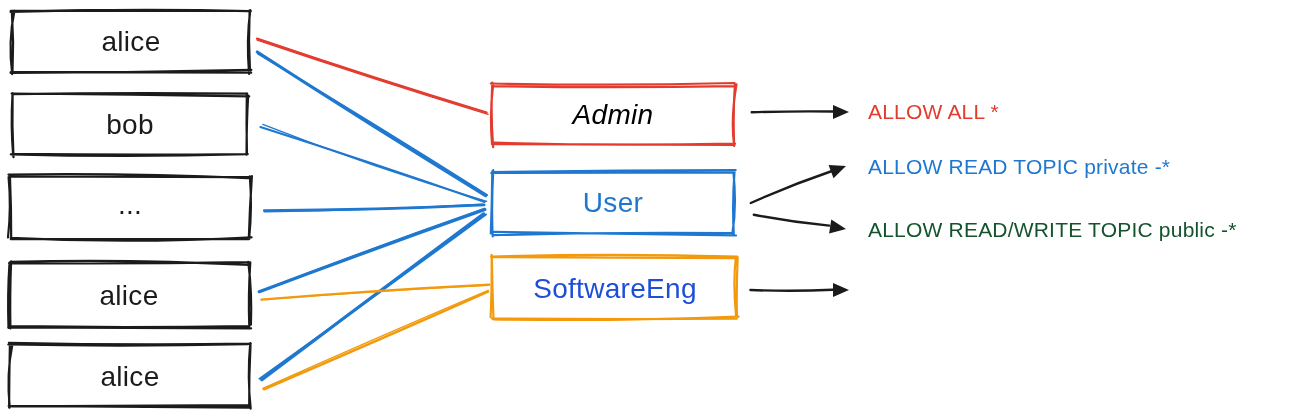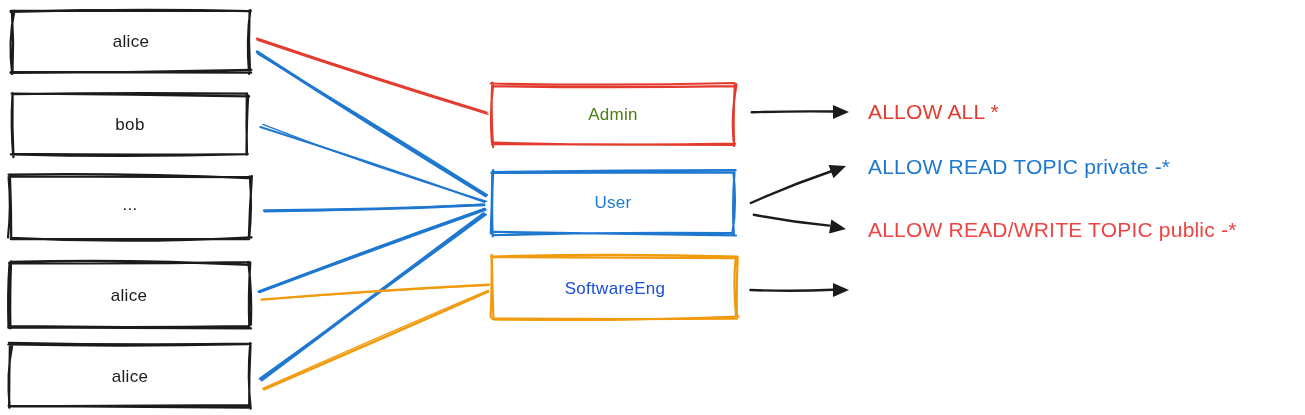--- a/index.html
+++ b/index.html
@@ -8,21 +8,21 @@
     width:1305px;
     height:415px;
     background:#ffffff;
     overflow:hidden;
     font-family:"Liberation Sans", sans-serif;
   }
   .stage svg{position:absolute;left:0;top:0;}
   .lbl{
     position:absolute;
     transform:translate(-50%,-50%);
-    font-size:17px;
+    font-size:28px;
     color:#1b1b1b;
     white-space:nowrap;
     letter-spacing:.3px;
   }
   .perm{
     position:absolute;
     transform:translateY(-50%);
     font-size:21px;
     white-space:nowrap;
     letter-spacing:.2px;
@@ -74,20 +74,20 @@
       <path d="M750.4 290.0 Q791.9 291.6 832.7 289.8 " fill="none" stroke="#1b1b1b" stroke-width="2.4" stroke-linecap="round" stroke-linejoin="round"></path>
       <polygon points="849,290 833.0,297.0 833.0,283.0" fill="#1b1b1b"></polygon>
     </svg>
 
   <div class="lbl" style="left:131px;top:42px">alice</div>
   <div class="lbl" style="left:130px;top:125px">bob</div>
   <div class="lbl" style="left:130px;top:205px">...</div>
   <div class="lbl" style="left:129px;top:296px">alice</div>
   <div class="lbl" style="left:130px;top:377px">alice</div>
 
-  <div class="lbl" style="left: 613px; top: 115px; color: #4d7c0f;">Admin</div>
+  <div class="lbl" style="left: 613px; top: 115px; color: #000000; font-style: italic;">Admin</div>
   <div class="lbl" style="left: 613px; top: 203px; color: rgb(31, 120, 208); text-align: center;">User</div>
   <div class="lbl" style="left: 615px; top: 289px; color: #1d4ed8;">SoftwareEng</div>
 
   <div class="perm" style="left: 868px; top: 167px; color: rgb(31, 120, 208);">ALLOW READ TOPIC private -*</div>
   <div class="perm" style="left: 868px; top: 112px; color: rgb(227, 59, 46);">ALLOW ALL *</div>
-  <div class="perm" style="left: 868px; top: 230px; color: #ef4444; text-align: right;">ALLOW READ/WRITE TOPIC public -*</div>
+  <div class="perm" style="left: 868px; top: 230px; color: #14532d; text-align: right;">ALLOW READ/WRITE TOPIC public -*</div>
 </div>
 
 </body></html>

